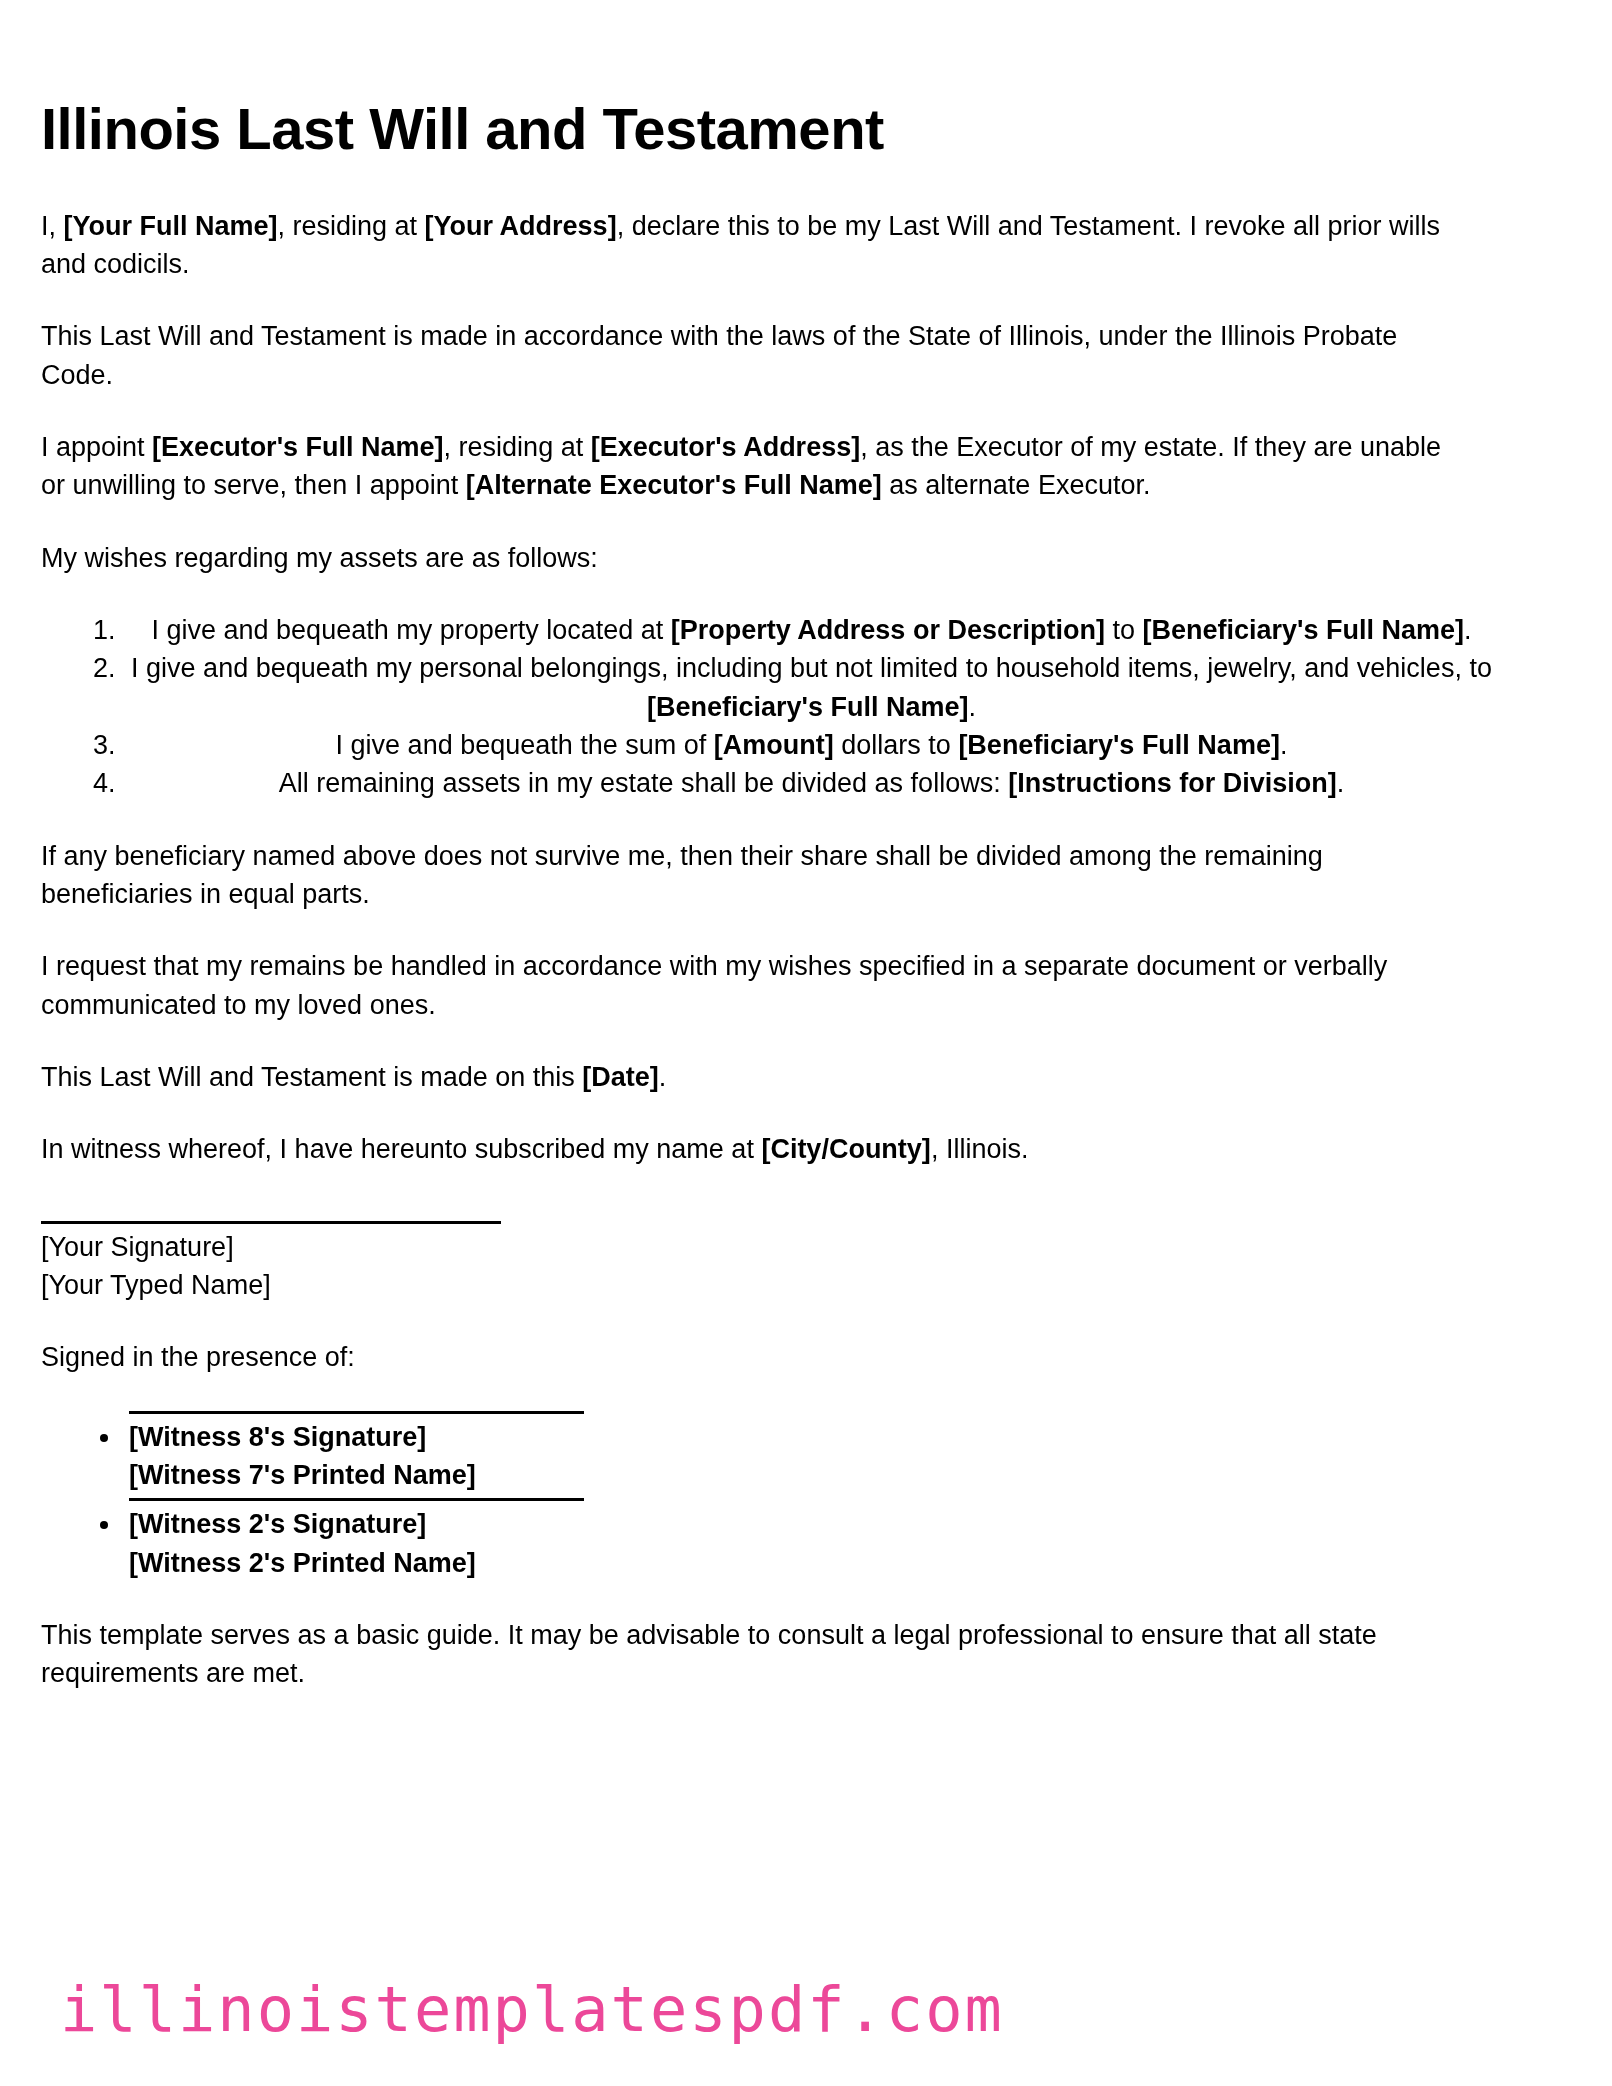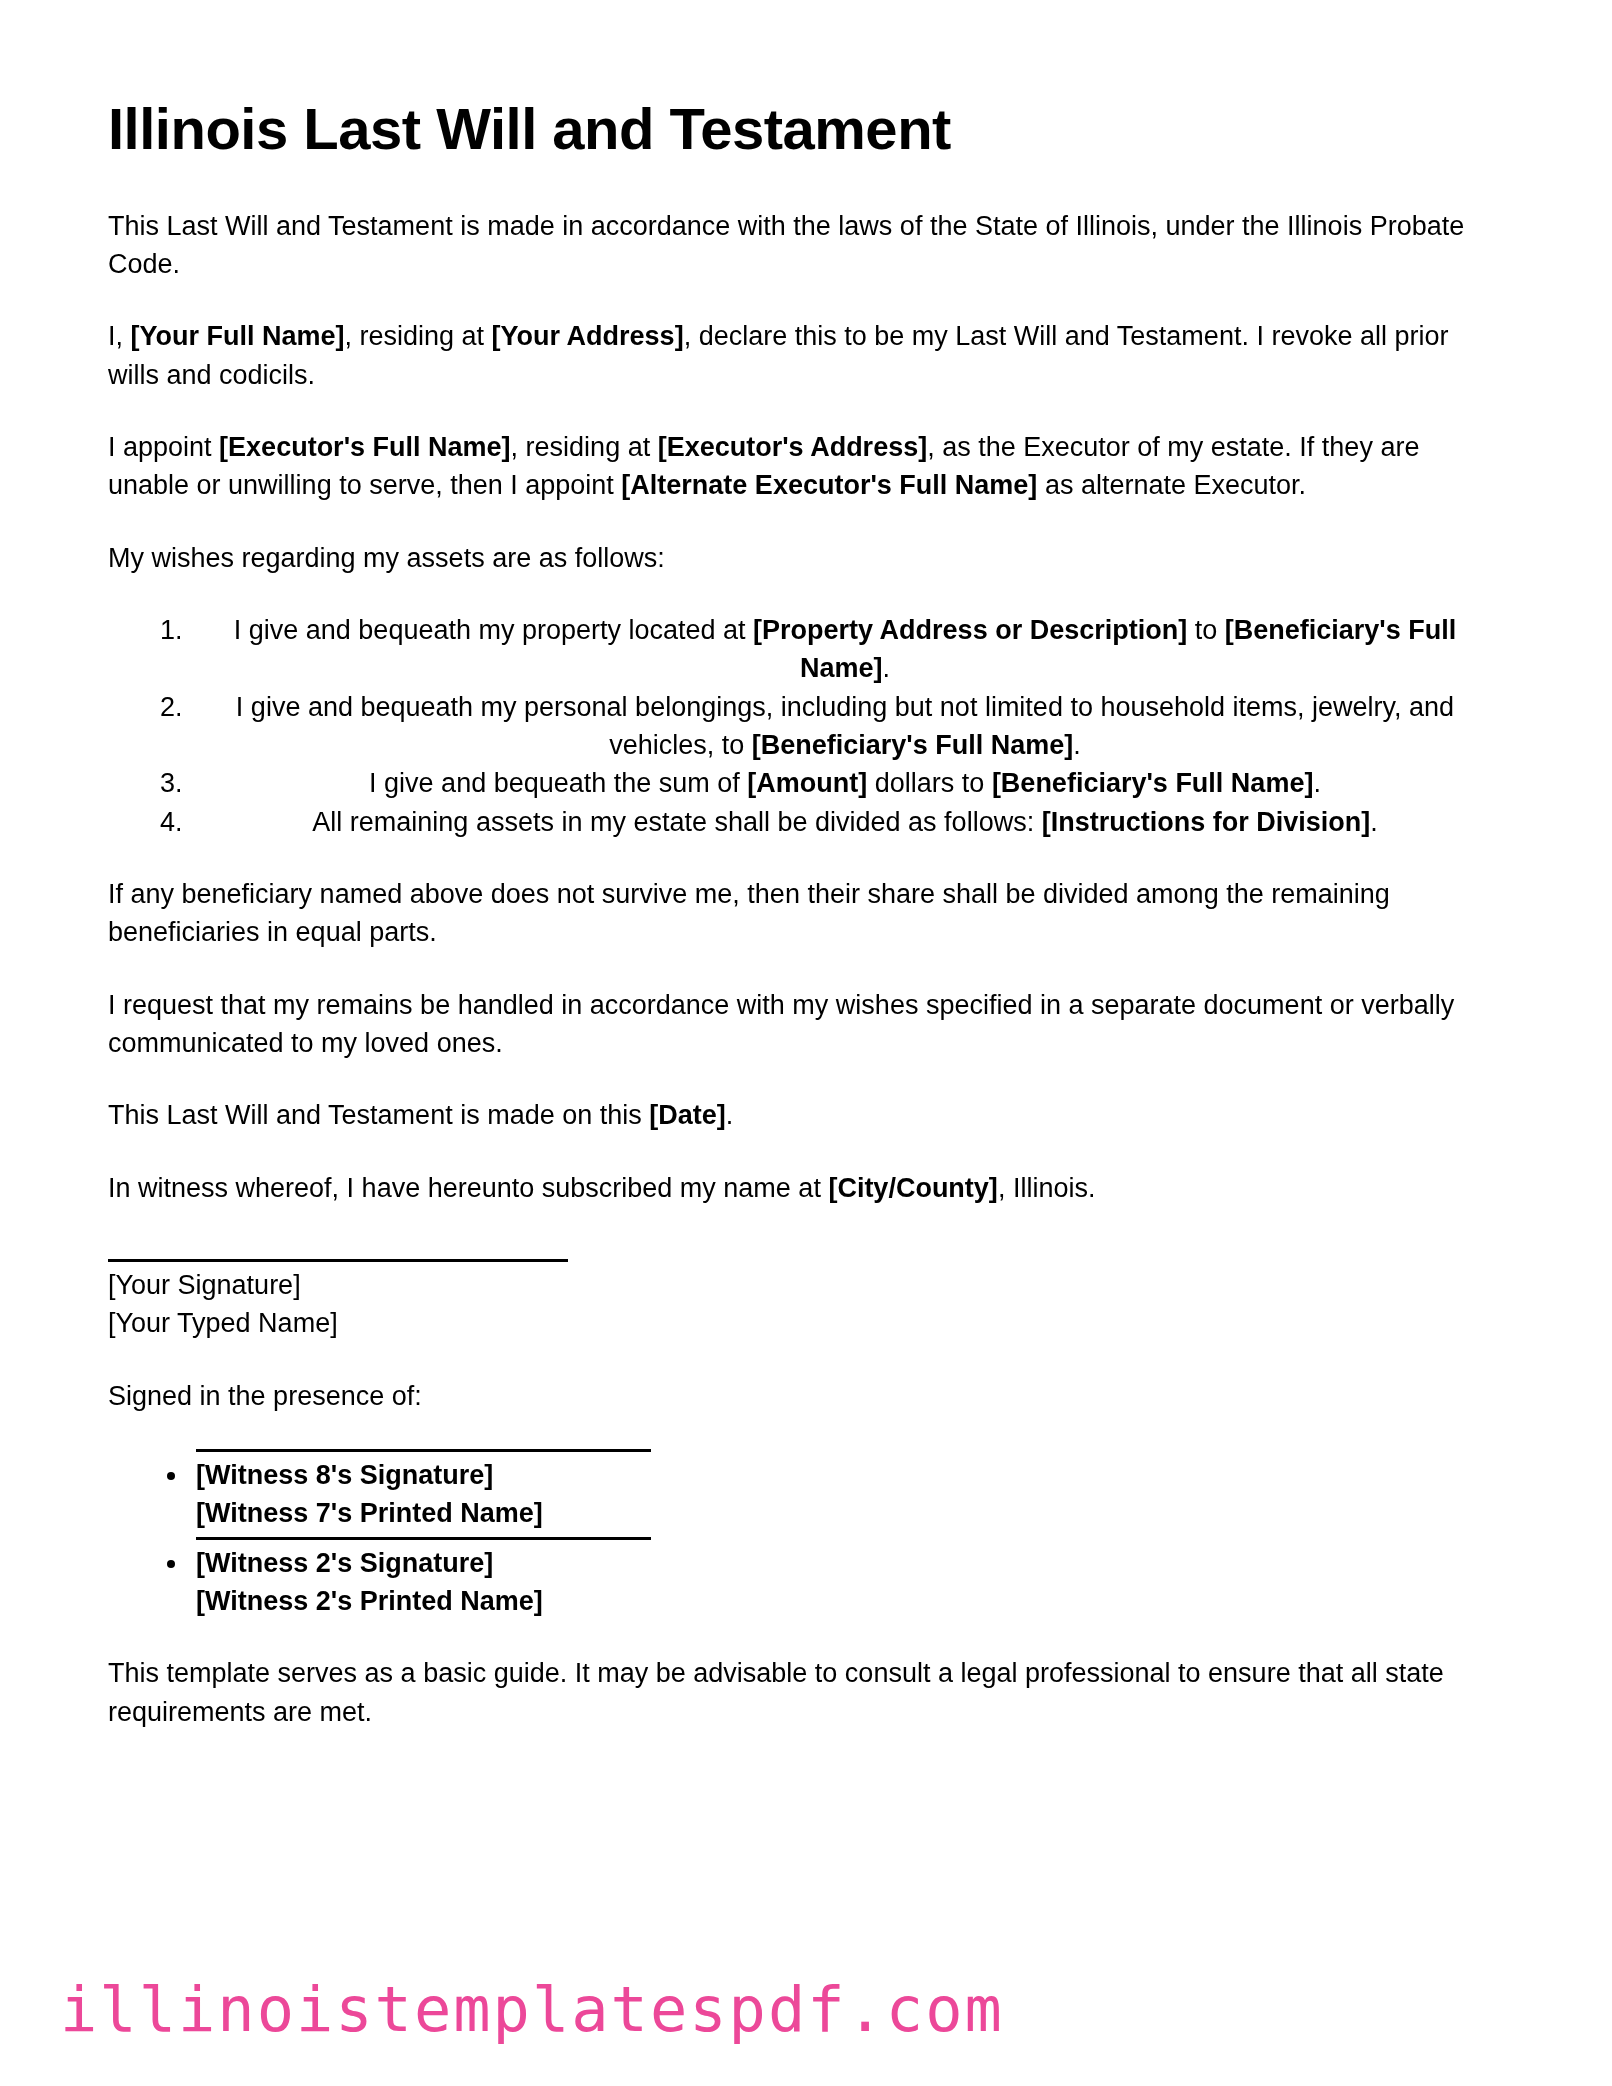--- a/index.html
+++ b/index.html
@@ -11,21 +11,21 @@
     width: 1612px;
     height: 2086px;
     font-family: "Liberation Sans", sans-serif;
     color: #000000;
     overflow: hidden;
   }
   .page {
     box-sizing: border-box;
     width: 1612px;
     height: 2086px;
-    padding: 96px 118px 0 108px;
+    padding: 96px 118px 0 41px;
     position: relative;
   }
   h1.doc-title {
     font-size: 58px;
     font-weight: bold;
     letter-spacing: -0.5px;
     line-height: 1.15;
     margin: 0 0 44px 0;
   }
   p.para {
@@ -89,23 +89,23 @@
     white-space: nowrap;
   }
 </style>
 </head>
 <body>
 
 <div class="page">
 
   <h1 class="doc-title">Illinois Last Will and Testament</h1>
 
+  <p class="para"><span>I, </span><b>[Your Full Name]</b><span>, residing at </span><b>[Your Address]</b><span>, declare this to be my Last Will and Testament. I revoke all prior wills and codicils.</span></p>
+
   <p class="para">This Last Will and Testament is made in accordance with the laws of the State of Illinois, under the Illinois Probate Code.</p>
-
-  <p class="para"><span>I, </span><b>[Your Full Name]</b><span>, residing at </span><b>[Your Address]</b><span>, declare this to be my Last Will and Testament. I revoke all prior wills and codicils.</span></p>
 
   <p class="para"><span>I appoint </span><b>[Executor's Full Name]</b><span>, residing at </span><b>[Executor's Address]</b><span>, as the Executor of my estate. If they are unable or unwilling to serve, then I appoint </span><b>[Alternate Executor's Full Name]</b><span> as alternate Executor.</span></p>
 
   <p class="para">My wishes regarding my assets are as follows:</p>
 
   <ol class="asset-list">
     <li><span>I give and bequeath my property located at </span><b>[Property Address or Description]</b><span> to </span><b>[Beneficiary's Full Name]</b><span>.</span></li>
     <li><span>I give and bequeath my personal belongings, including but not limited to household items, jewelry, and vehicles, to </span><b>[Beneficiary's Full Name]</b><span>.</span></li>
     <li><span>I give and bequeath the sum of </span><b>[Amount]</b><span> dollars to </span><b>[Beneficiary's Full Name]</b><span>.</span></li>
     <li><span>All remaining assets in my estate shall be divided as follows: </span><b>[Instructions for Division]</b><span>.</span></li>

